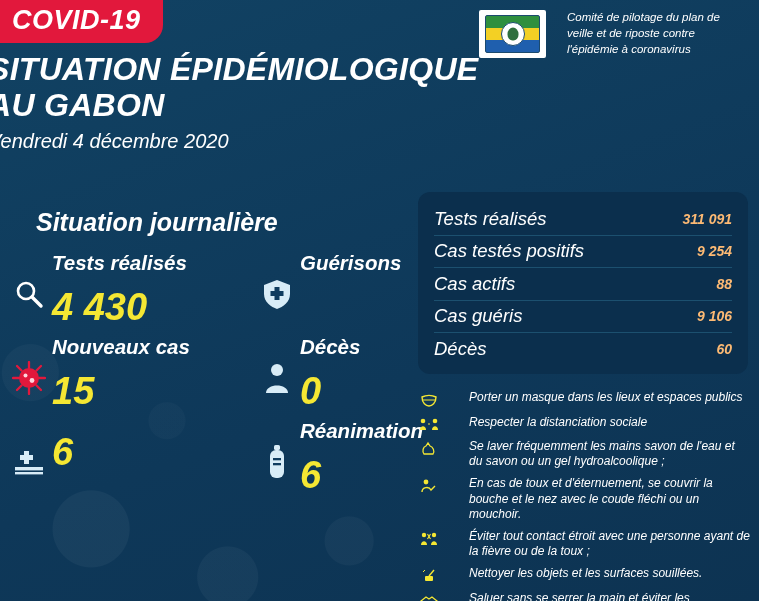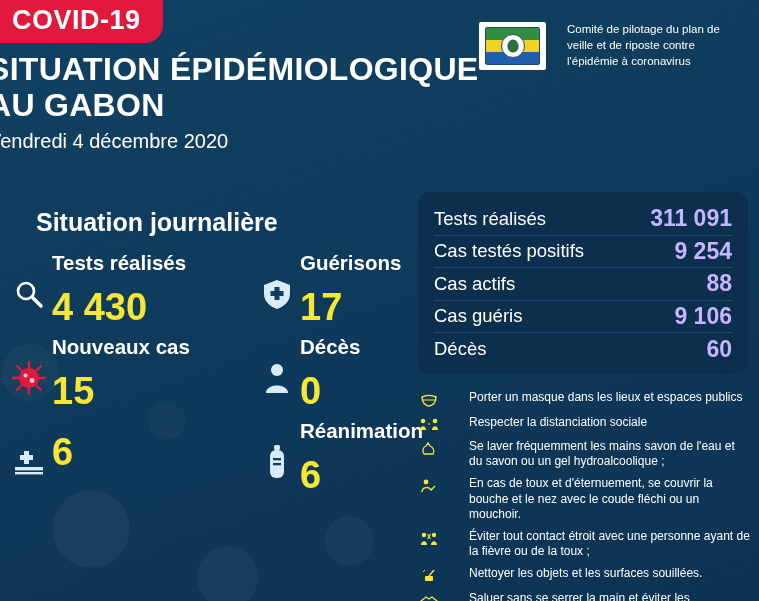--- a/index.html
+++ b/index.html
@@ -14,20 +14,21 @@
     width: 759px; height: 601px;
     background: #0f3c5f;
     background-image:
       radial-gradient(circle at 12% 88%, rgba(255,255,255,0.045) 0 38px, transparent 39px),
       radial-gradient(circle at 30% 96%, rgba(255,255,255,0.04) 0 30px, transparent 31px),
       radial-gradient(circle at 46% 90%, rgba(255,255,255,0.035) 0 24px, transparent 25px),
       radial-gradient(circle at 4% 62%, rgba(255,255,255,0.03) 0 28px, transparent 29px),
       radial-gradient(circle at 22% 70%, rgba(255,255,255,0.025) 0 18px, transparent 19px),
       linear-gradient(160deg, #114263 0%, #0e3859 60%, #0d3352 100%);
     overflow: hidden;
+    font-style: italic;
   }
 
   
   .covid-badge {
     position: absolute; left: -28px; top: 0;
     background: #e2183c;
     color: #fff;
     font-size: 27px;
     font-weight: bold;
     letter-spacing: .5px;
@@ -40,21 +41,21 @@
   }
   .title-2 {
     font-size: 32px; font-weight: bold; letter-spacing: .3px; line-height: 1.15;
   }
   .date-line {
     font-size: 20px; margin-top: 6px; color: #ffffff; font-weight: normal;
   }
 
   
   .logo-row {
-    position: absolute; right: 14px; top: 22px;
+    position: absolute; right: 14px; top: 10px;
     display: flex; align-items: flex-start; gap: 21px;
   }
   .logo-mark {
     width: 67px; height: 48px; background: #fff; border-radius: 2px;
     display: flex; align-items: center; justify-content: center;
     position: relative; overflow: hidden;
   }
   .logo-inner {
     width: 55px; height: 38px; border: 1px solid #1b4a6e; border-radius: 2px;
     background: linear-gradient(to bottom, #2f8f3e 0 33%, #f3d024 33% 66%, #1f5fae 66% 100%);
@@ -116,21 +117,21 @@
     border-radius: 12px;
     padding: 11px 16px 9px 16px;
   }
   .g-row {
     display: flex; align-items: center; justify-content: space-between;
     height: 32.5px;
     border-bottom: 1px solid #1c506f;
   }
   .g-row:last-child { border-bottom: none; }
   .g-lbl { color: #fff; font-size: 18.5px; }
-  .g-val { color: #c4b5fd; font-size: 23px; font-weight: bold; }
+  .g-val { color: #fdba74; font-size: 14px; font-weight: bold; }
 
   
   .gestes {
     position: absolute; left: 418px; top: 390px;
     width: 332px;
   }
   .geste {
     display: flex; align-items: flex-start; gap: 9px;
     margin-bottom: 6.5px;
   }
@@ -181,21 +182,20 @@
     </div>
 
     <div class="cell">
       <span class="ic">
         <svg width="30" height="32" viewBox="0 0 30 32">
             <path d="M15 2 L28 7 V16 C28 24 21 29 15 31 C9 29 2 24 2 16 V7 Z" fill="#d8ecf7"></path>
             <path d="M12.5 9 h5 v4 h4 v5 h-4 v4 h-5 v-4 h-4 v-5 h4 z" fill="#0f3c5f"></path>
           </svg>
       </span>
       <div class="lbl">Guérisons</div>
-      <div class="val">17</div>
     </div>
 
     <div class="cell">
       <span class="ic">
         <svg width="34" height="34" viewBox="0 0 34 34">
           <g stroke="#e2183c" stroke-width="2.3" stroke-linecap="round">
             <line x1="17" y1="1" x2="17" y2="7"></line>
               <line x1="17" y1="27" x2="17" y2="33"></line>
             <line x1="1" y1="17" x2="7" y2="17"></line>
               <line x1="27" y1="17" x2="33" y2="17"></line>

